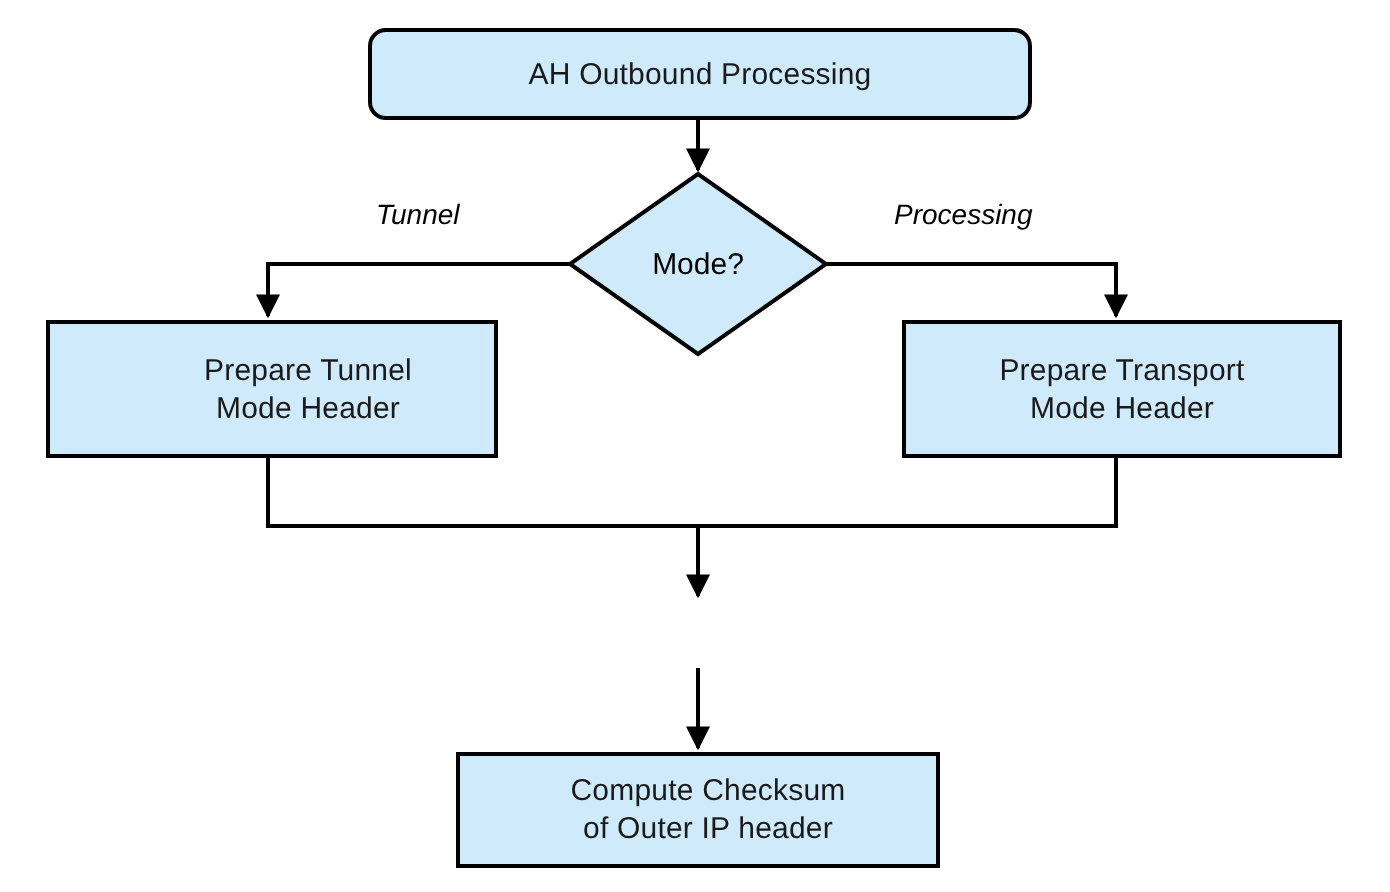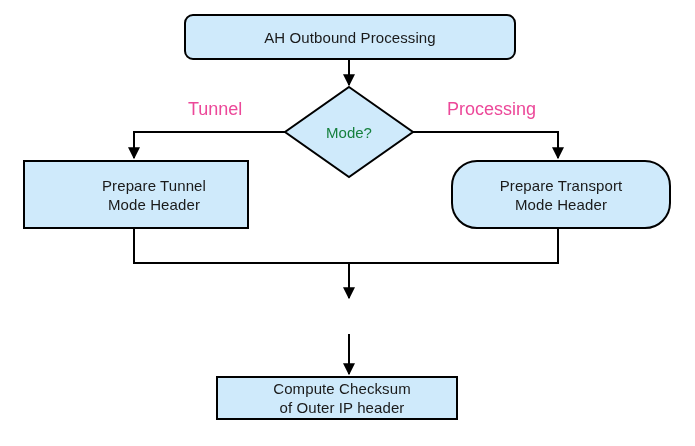--- a/index.html
+++ b/index.html
@@ -51,29 +51,30 @@
   .diamond-wrap .dlabel {
     position: absolute;
     left: 0;
     top: 0;
     width: 100%;
     height: 100%;
     display: flex;
     align-items: center;
     justify-content: center;
     font-size: 15px;
-    color: #15803d;
+    color: #000000;
     pointer-events: none;
   }
   .edge-label {
     position: absolute;
-    font-size: 18px;
-    color: #ec4899;
+    font-size: 14px;
+    color: #000000;
     white-space: nowrap;
     z-index: 3;
+    font-style: italic;
   }
 </style>
 </head>
 <body>
 
 <div id="canvas">
 
   <svg id="edges" viewBox="0 0 695 446" xmlns="http://www.w3.org/2000/svg">
     <defs>
       <marker id="arrow" viewBox="0 0 10 10" refX="9" refY="5" markerWidth="6" markerHeight="6" orient="auto-start-reverse">
@@ -108,24 +109,24 @@
 
   <div class="edge-label" style="left:188px; top:99px;">Tunnel</div>
 
   <div class="edge-label" style="left:447px; top:99px;">Processing</div>
 
   <div class="node" style="left:23px; top:160px; width:226px; height:69px;padding-left:36px;">
     <span class="label">Prepare Tunnel
 Mode Header</span>
   </div>
 
-  <div class="node" style="left:451px; top:160px; width:220px; height:69px;border-radius:26px;">
+  <div class="node" style="left:451px; top:160px; width:220px; height:69px;">
     <span class="label">Prepare Transport
 Mode Header</span>
   </div>
 
 
-  <div class="node" style="left:216px; top:376px; width:242px; height:44px;padding-left:10px;">
+  <div class="node" style="left:228px; top:376px; width:242px; height:58px;padding-left:10px;">
     <span class="label">Compute Checksum
 of Outer IP header</span>
   </div>
 
 </div>
 
 </body></html>

